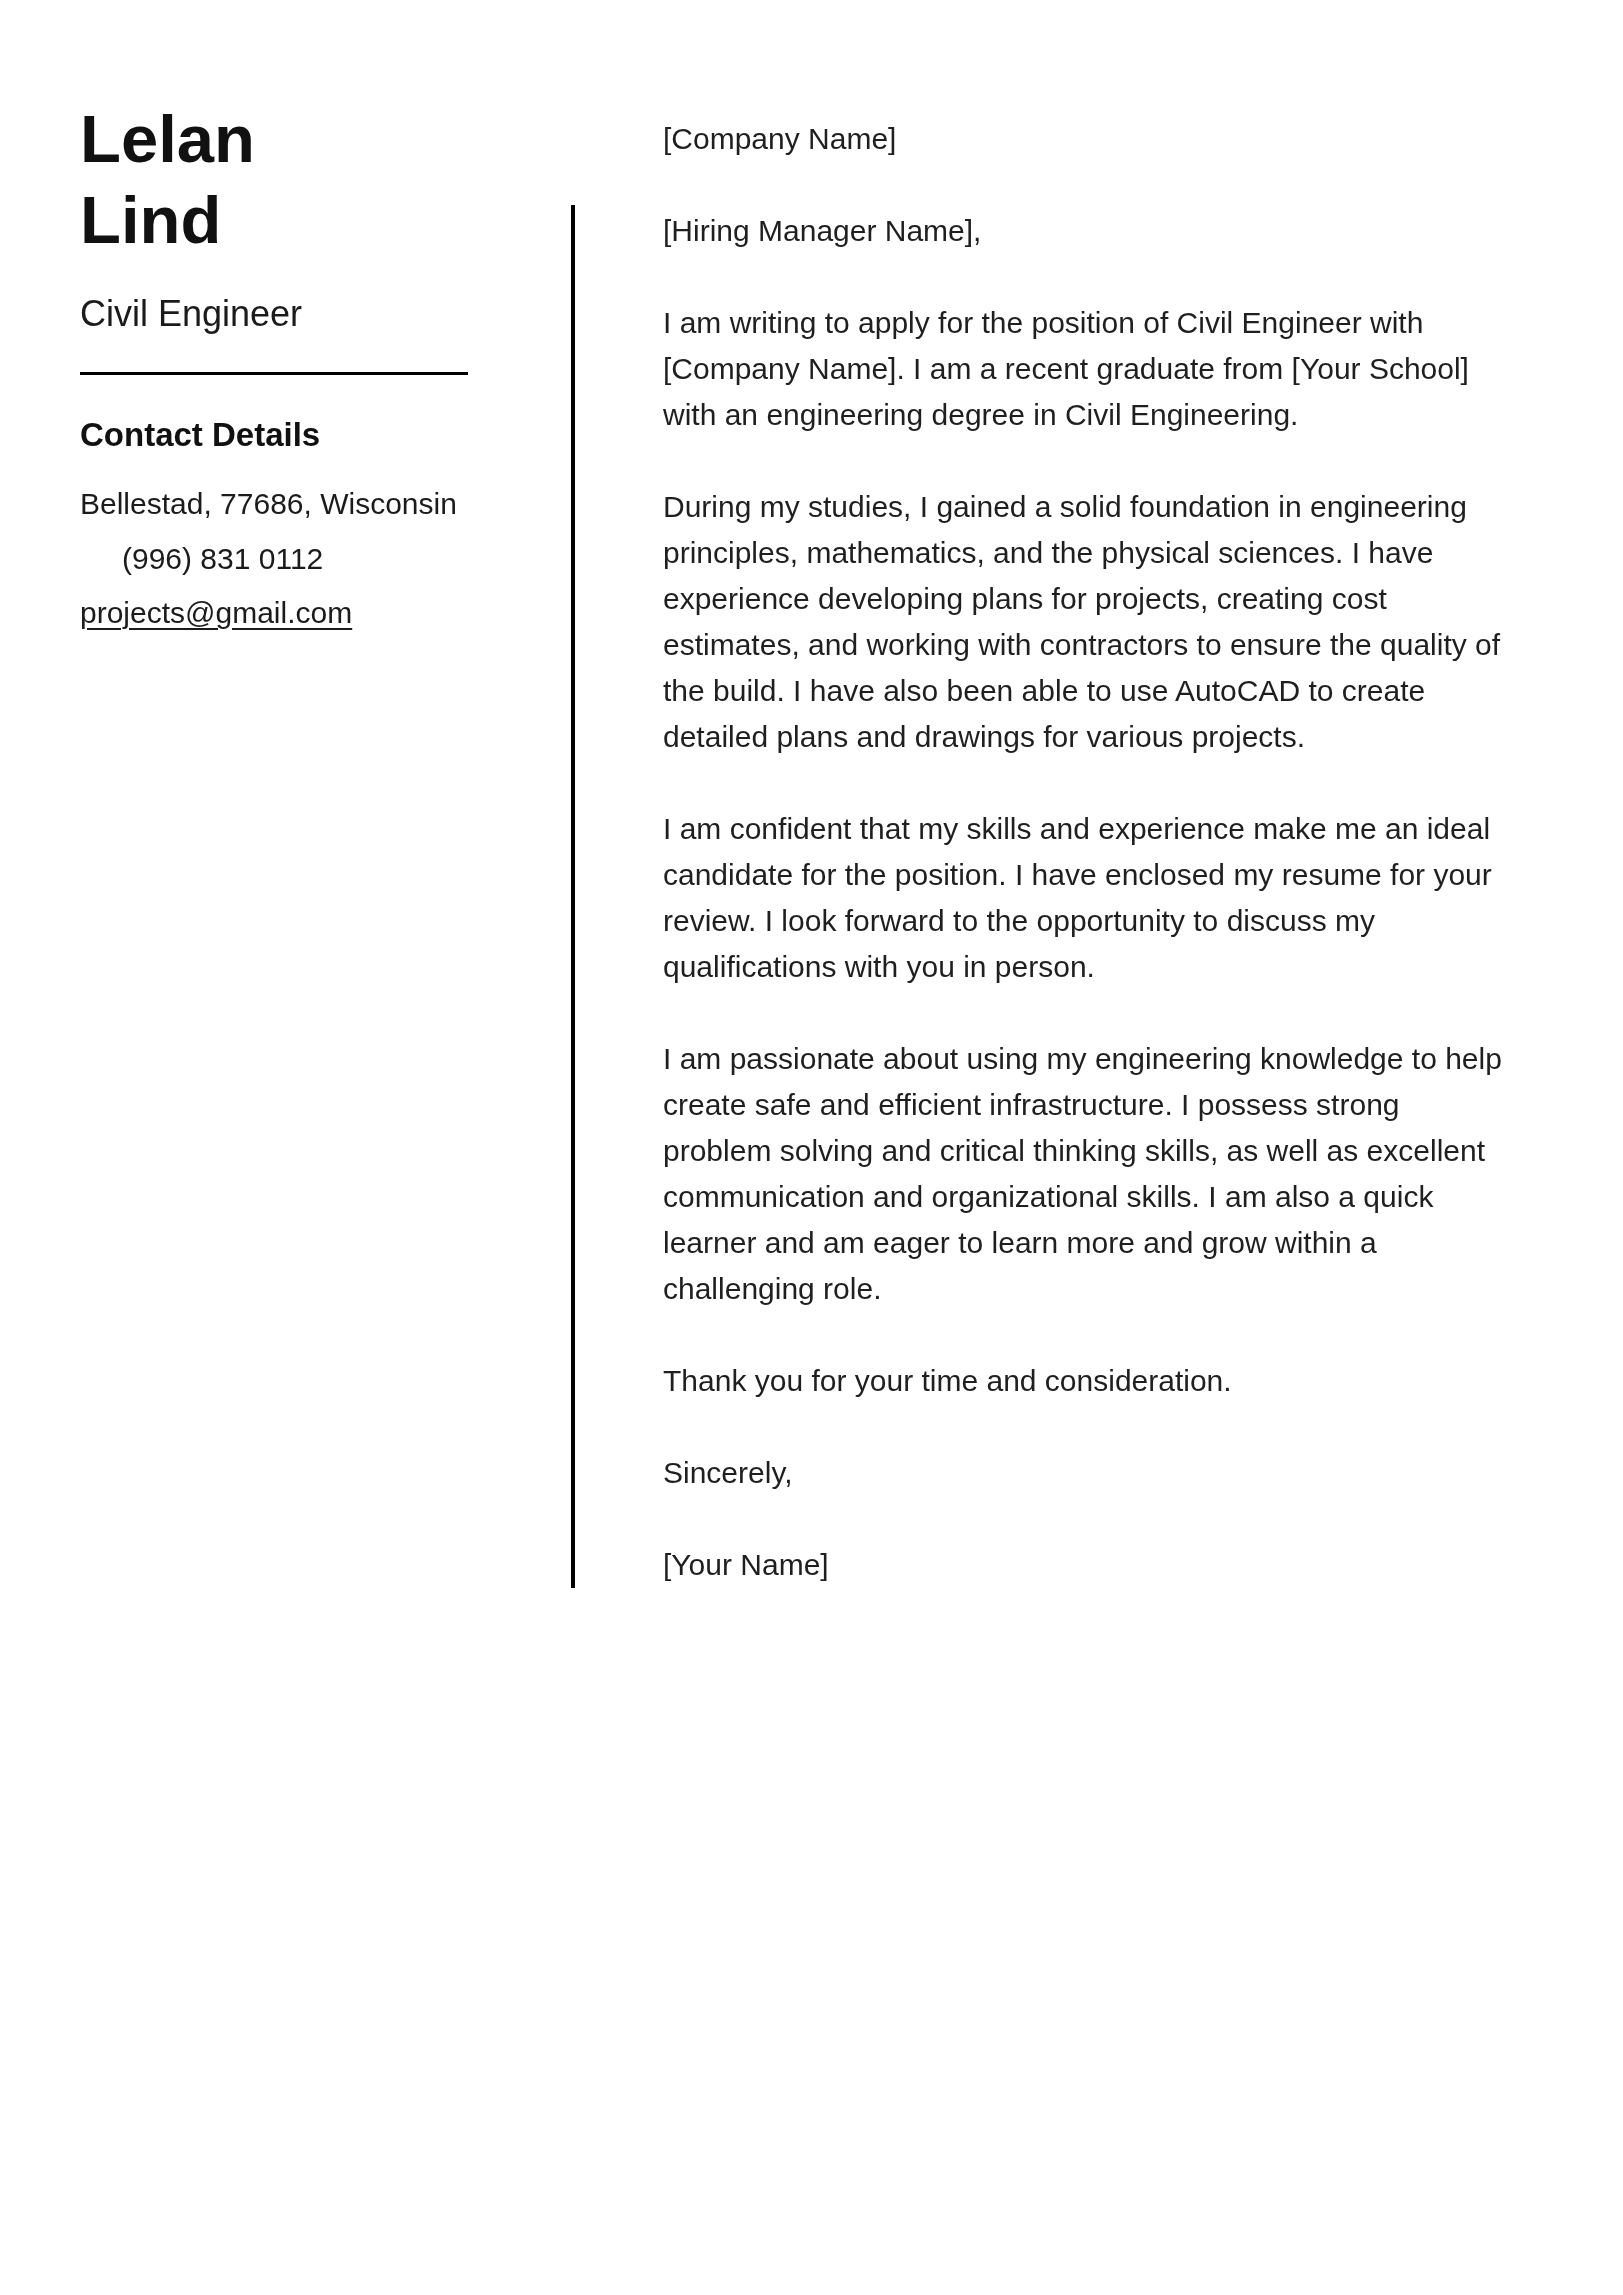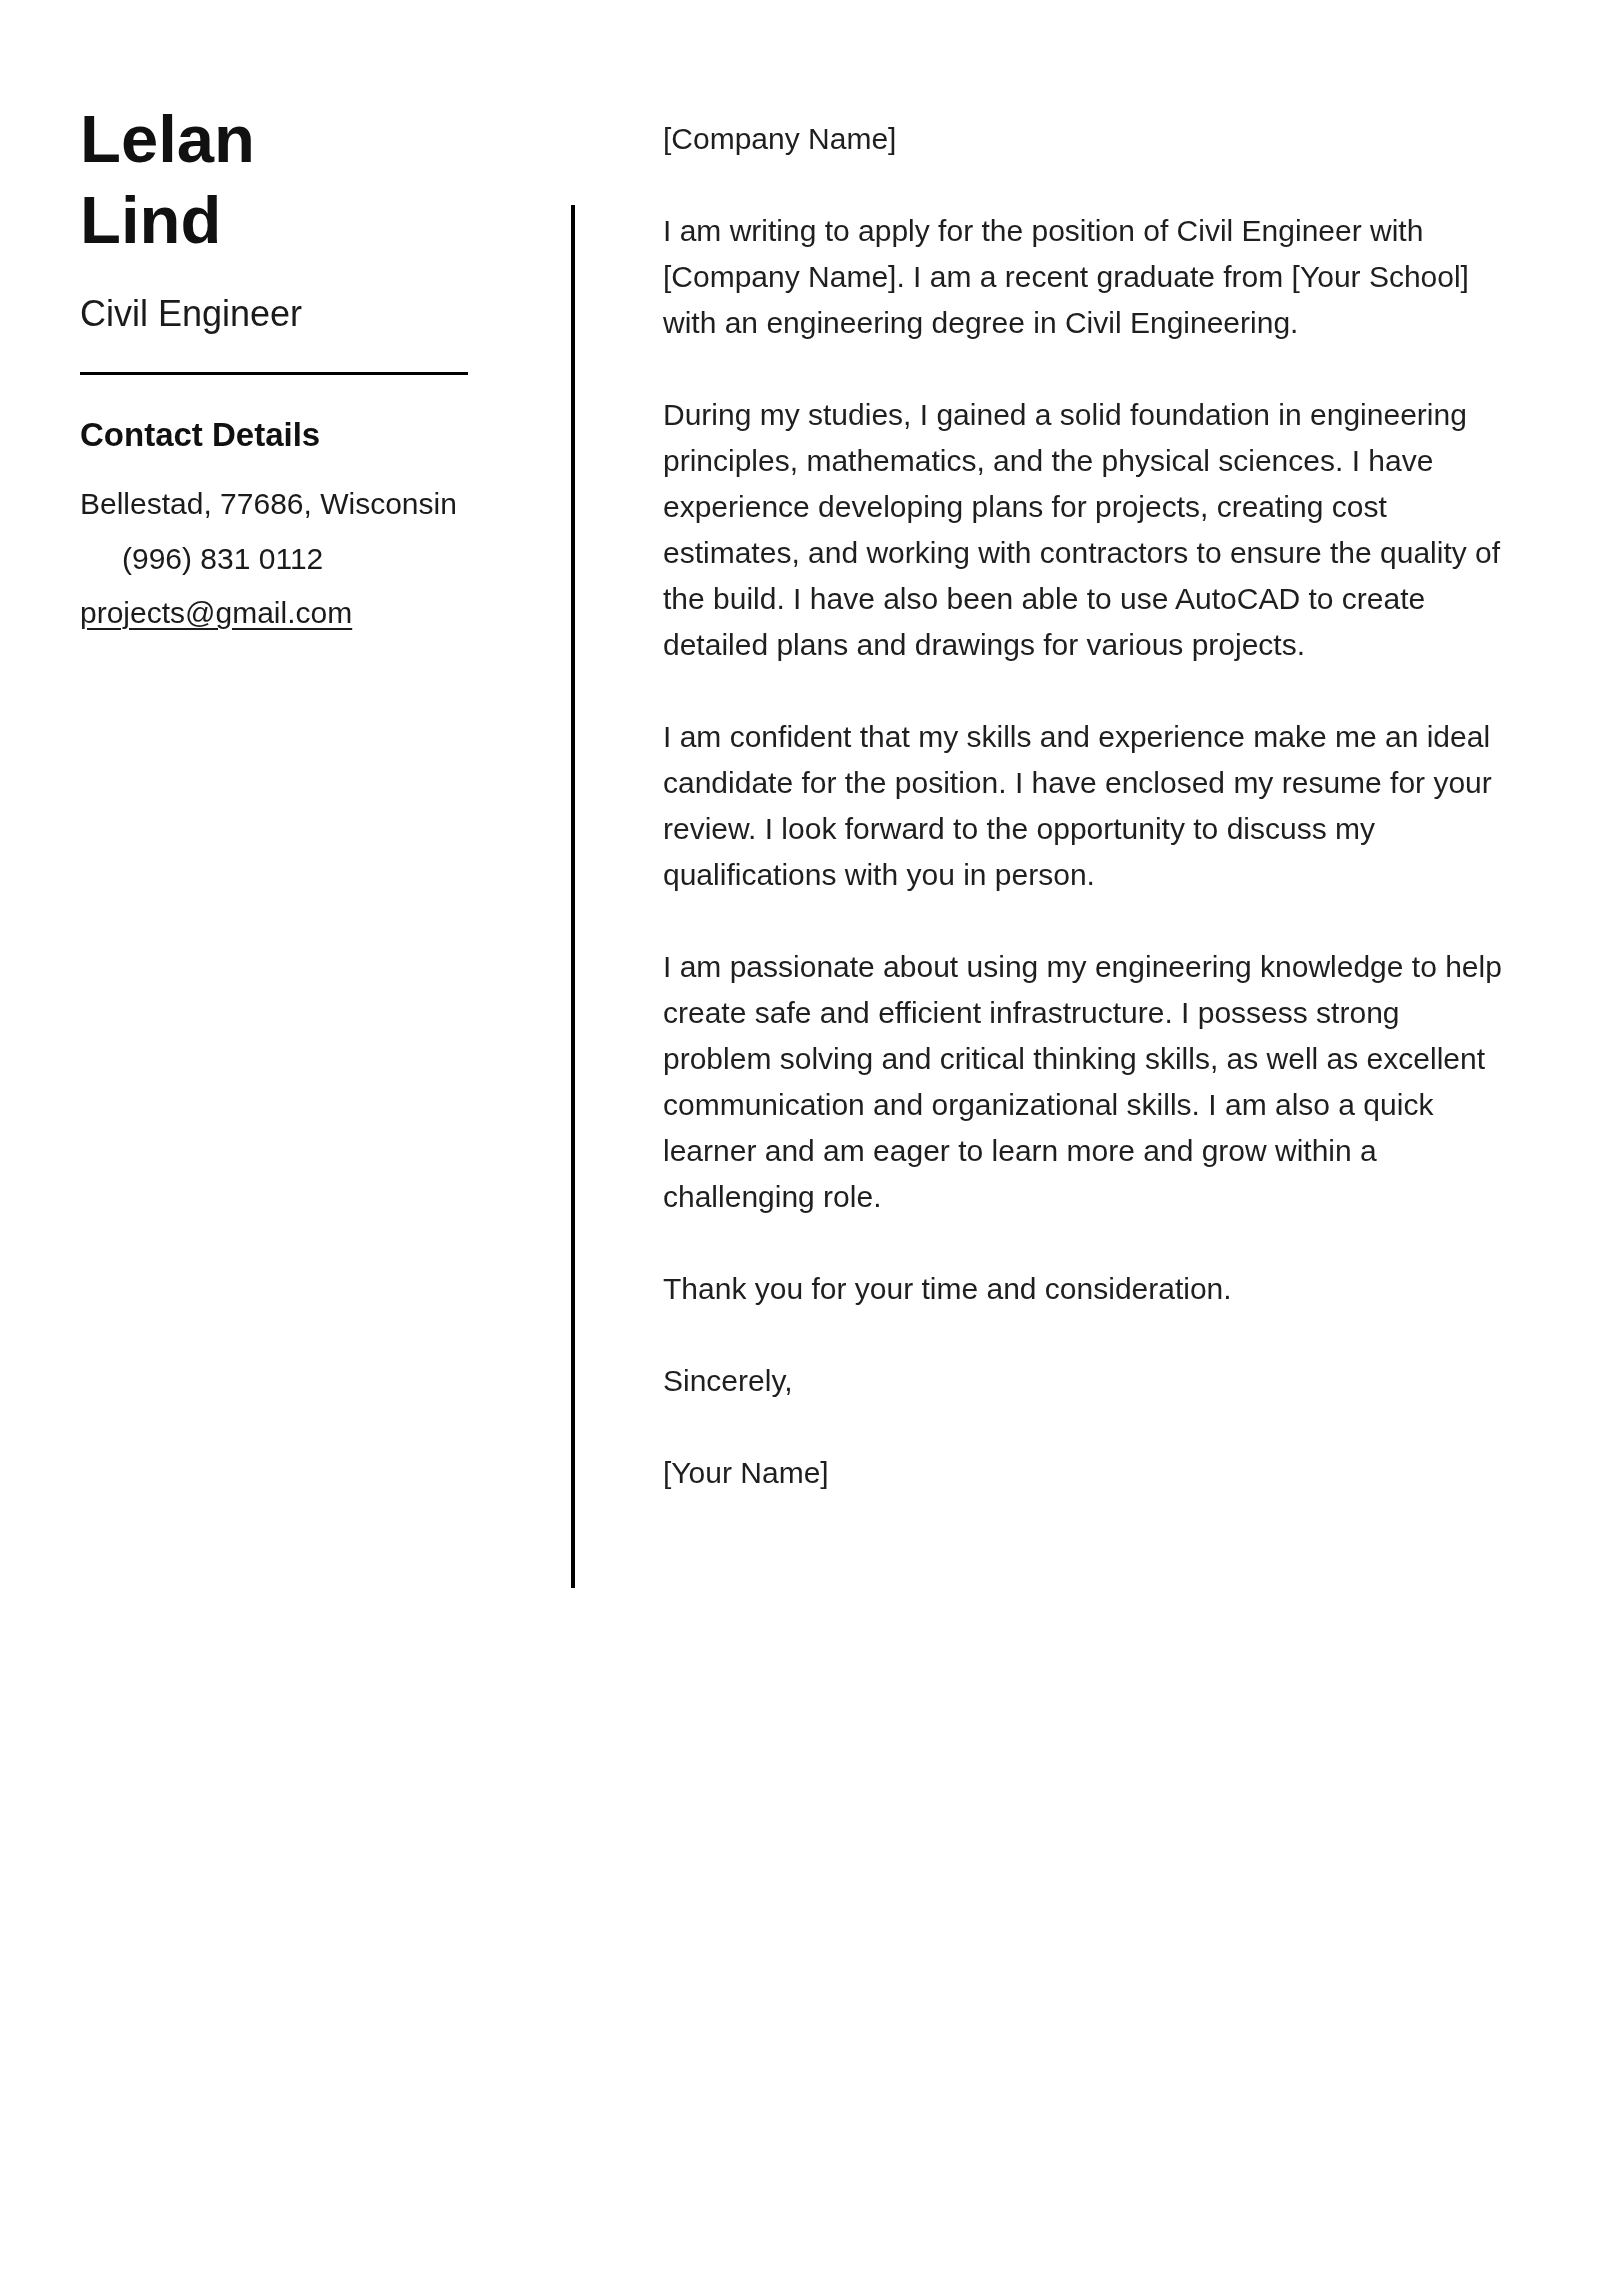--- a/index.html
+++ b/index.html
@@ -125,20 +125,21 @@
     <div class="contact-line contact-phone">(996) 831 0112</div>
     <div class="contact-line contact-email">
       <a href="#">projects@gmail.com</a>
     </div>
   </div>
 
   <div class="vdivider"></div>
 
   <div class="letter">
     <p>[Company Name]</p>
+    <p>[Hiring Manager Name],</p>
     <p>I am writing to apply for the position of Civil Engineer with [Company Name]. I am a recent graduate from [Your School] with an engineering degree in Civil Engineering.</p>
     <p>During my studies, I gained a solid foundation in engineering principles, mathematics, and the physical sciences. I have experience developing plans for projects, creating cost estimates, and working with contractors to ensure the quality of the build. I have also been able to use AutoCAD to create detailed plans and drawings for various projects.</p>
     <p>I am confident that my skills and experience make me an ideal candidate for the position. I have enclosed my resume for your review. I look forward to the opportunity to discuss my qualifications with you in person.</p>
     <p>I am passionate about using my engineering knowledge to help create safe and efficient infrastructure. I possess strong problem solving and critical thinking skills, as well as excellent communication and organizational skills. I am also a quick learner and am eager to learn more and grow within a challenging role.</p>
     <p>Thank you for your time and consideration.</p>
     <p>Sincerely,</p>
     <p>[Your Name]</p>
   </div>
 
 </div>

